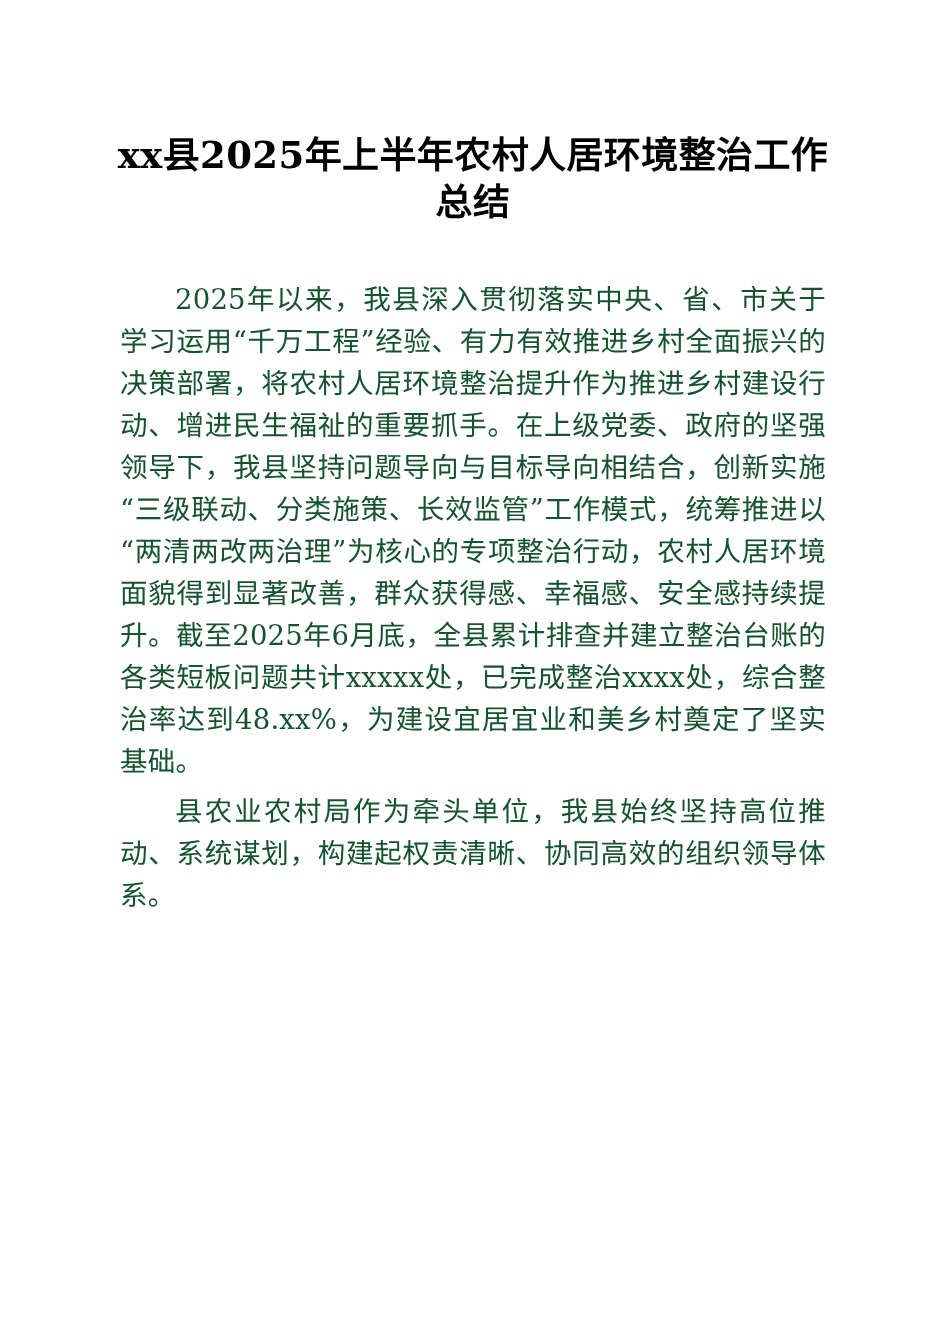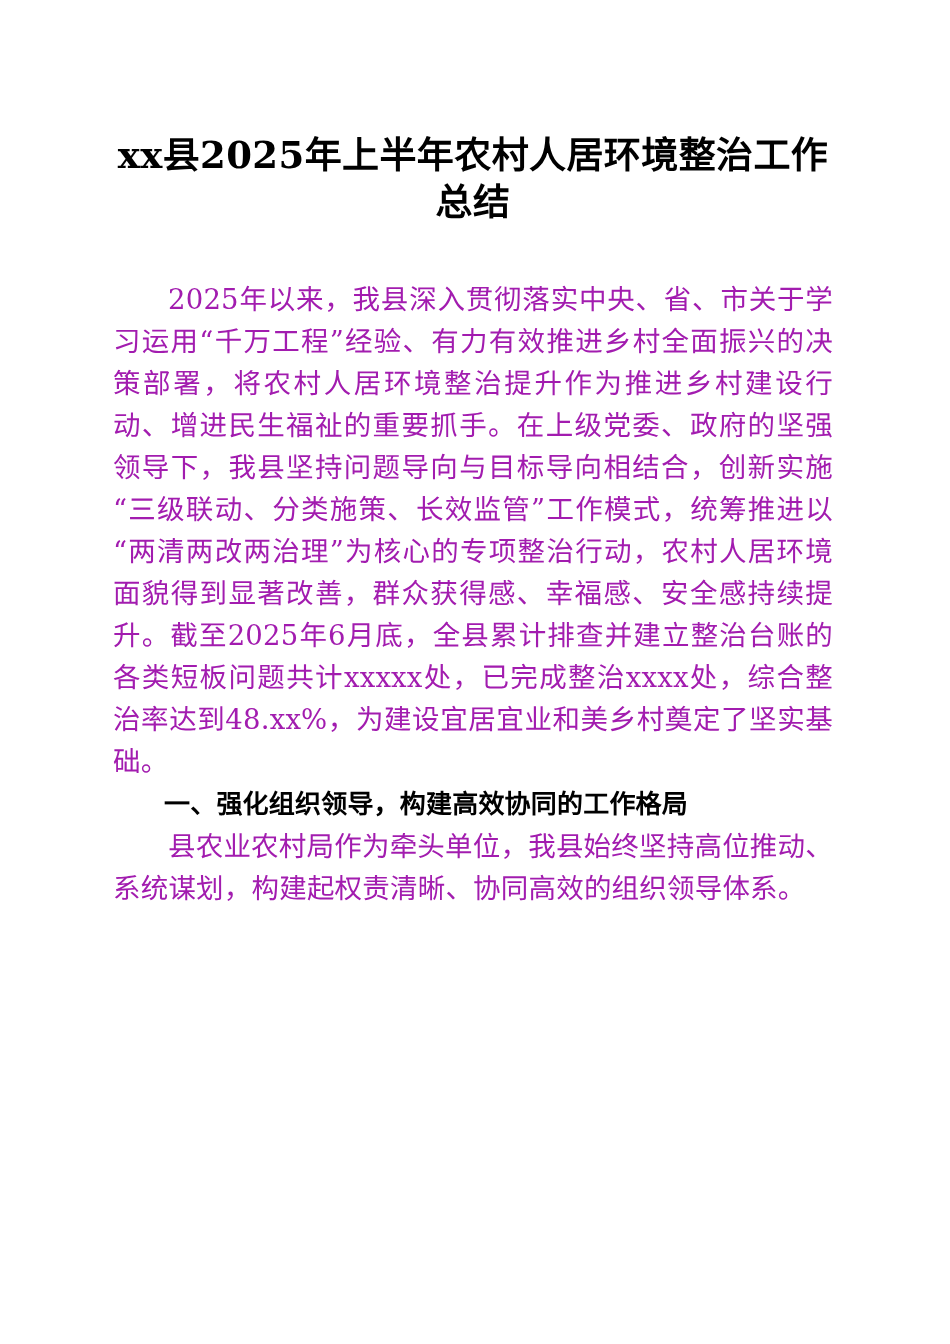--- a/index.html
+++ b/index.html
@@ -38,24 +38,24 @@
     padding-top: 132px;
     letter-spacing: 0.4px;
     white-space: pre-wrap;
   }
 
   
   .para {
     font-family: "DejaVu Serif", "Liberation Serif", serif;
     font-size: 27.5px;
     line-height: 42px;
-    color: #a21caf;
+    color: #14532d;
     text-align: justify;
     text-justify: inter-ideograph;
-    margin: 1px;
+    margin: 8px;
     text-indent: 2em;
     letter-spacing: 0.2px;
     -webkit-font-smoothing: antialiased;
   }
 
   .para.first-body {
     margin-top: 52px;
   }
 
   
@@ -80,19 +80,18 @@
 </head>
 <body>
 
 <div class="page">
   <div class="content">
 
     <h1 class="doc-title">xx县2025年上半年农村人居环境整治工作总结</h1>
 
     <p class="para first-body">2025年以来，我县深入贯彻落实中央、省、市关于学习运用“千万工程”经验、有力有效推进乡村全面振兴的决策部署，将农村人居环境整治提升作为推进乡村建设行动、增进民生福祉的重要抓手。在上级党委、政府的坚强领导下，我县坚持问题导向与目标导向相结合，创新实施“三级联动、分类施策、长效监管”工作模式，统筹推进以“两清两改两治理”为核心的专项整治行动，农村人居环境面貌得到显著改善，群众获得感、幸福感、安全感持续提升。截至2025年6月底，全县累计排查并建立整治台账的各类短板问题共计xxxxx处，已完成整治xxxx处，综合整治率达到48.xx%，为建设宜居宜业和美乡村奠定了坚实基础。</p>
 
-    <h2 class="sec-heading">一、强化组织领导，构建高效协同的工作格局</h2>
 
     <p class="para">县农业农村局作为牵头单位，我县始终坚持高位推动、系统谋划，构建起权责清晰、协同高效的组织领导体系。</p>
 
 
   </div>
 </div>
 
 </body></html>

